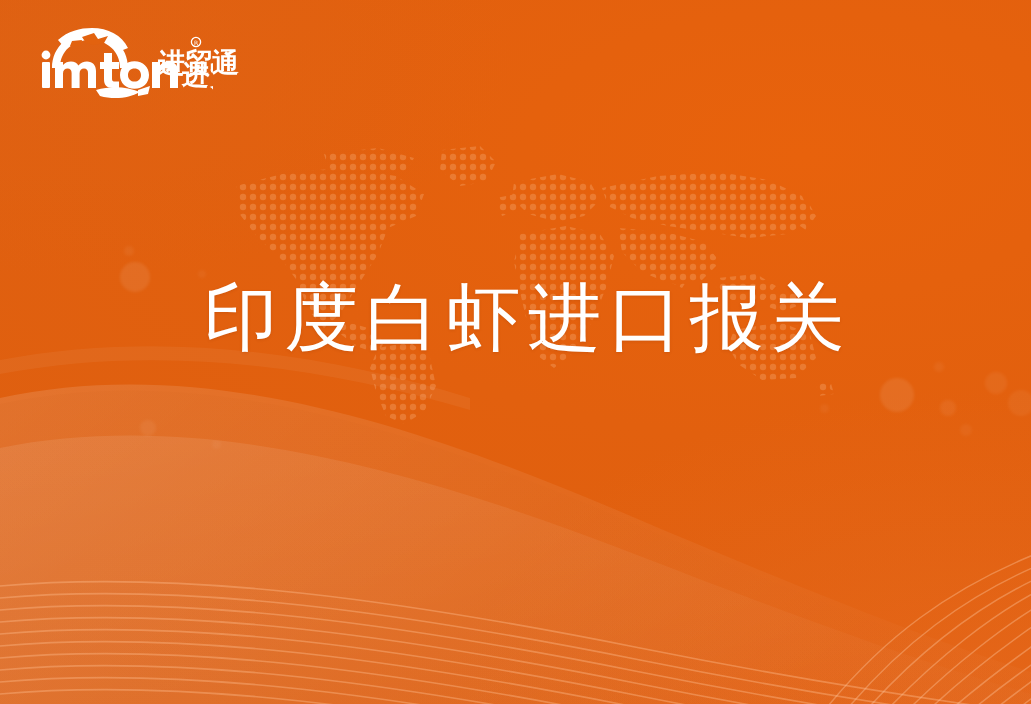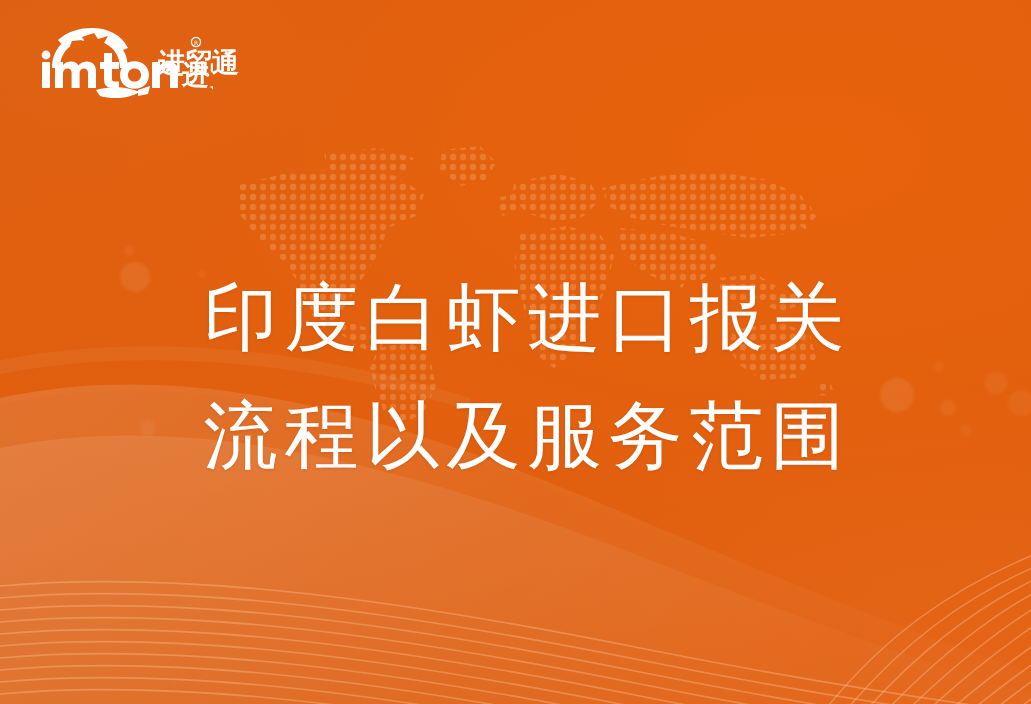--- a/index.html
+++ b/index.html
@@ -264,16 +264,15 @@
   </div>
 
   <div style="position:absolute; left:158px; top:48px; color:#ffffff;
               font-family:'DejaVu Sans','Liberation Sans',sans-serif;
               font-size:27px; font-weight:700; line-height:30px; letter-spacing:0;">
     <span>进贸通</span>
   </div>
 
   <div id="headline">
     <span class="hl-line">印度白虾进口报关</span>
-    <span class="hl-line">流程以及服务范围</span>
   </div>
 
 </div>
 
 </body></html>

